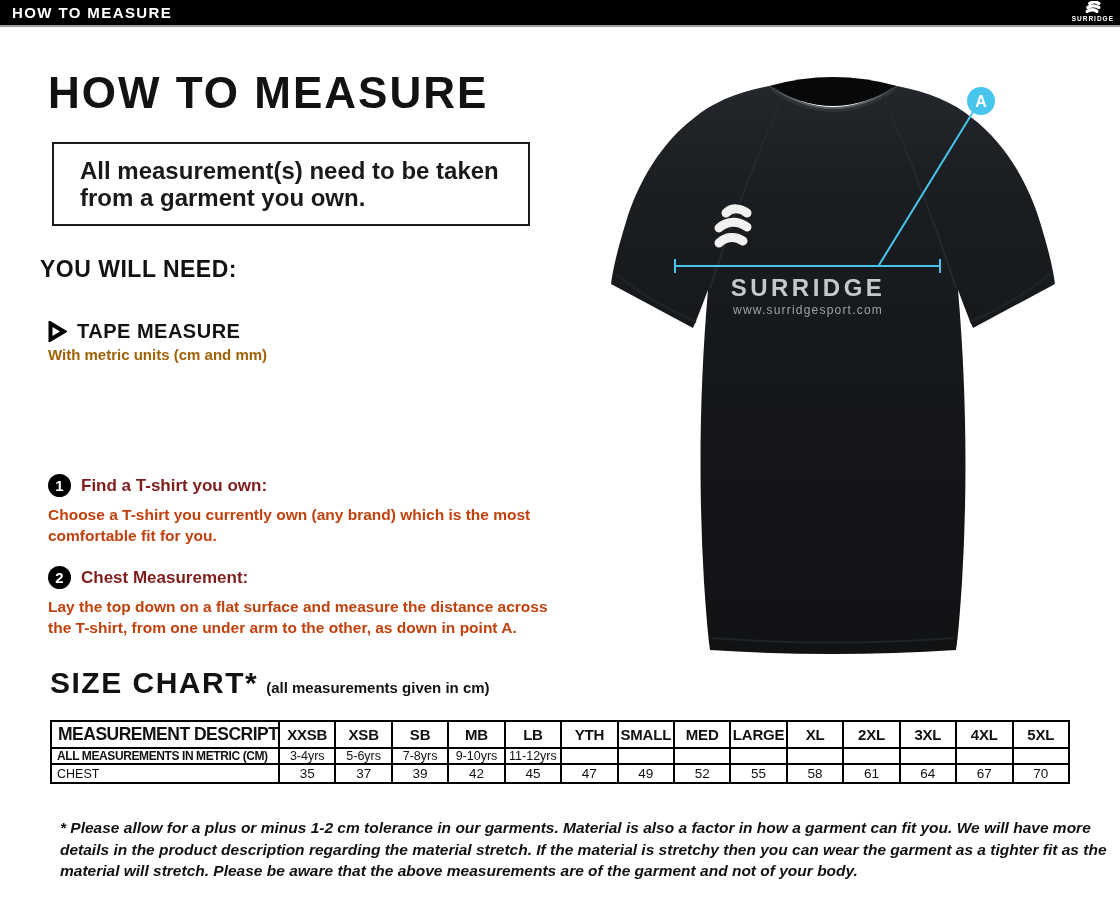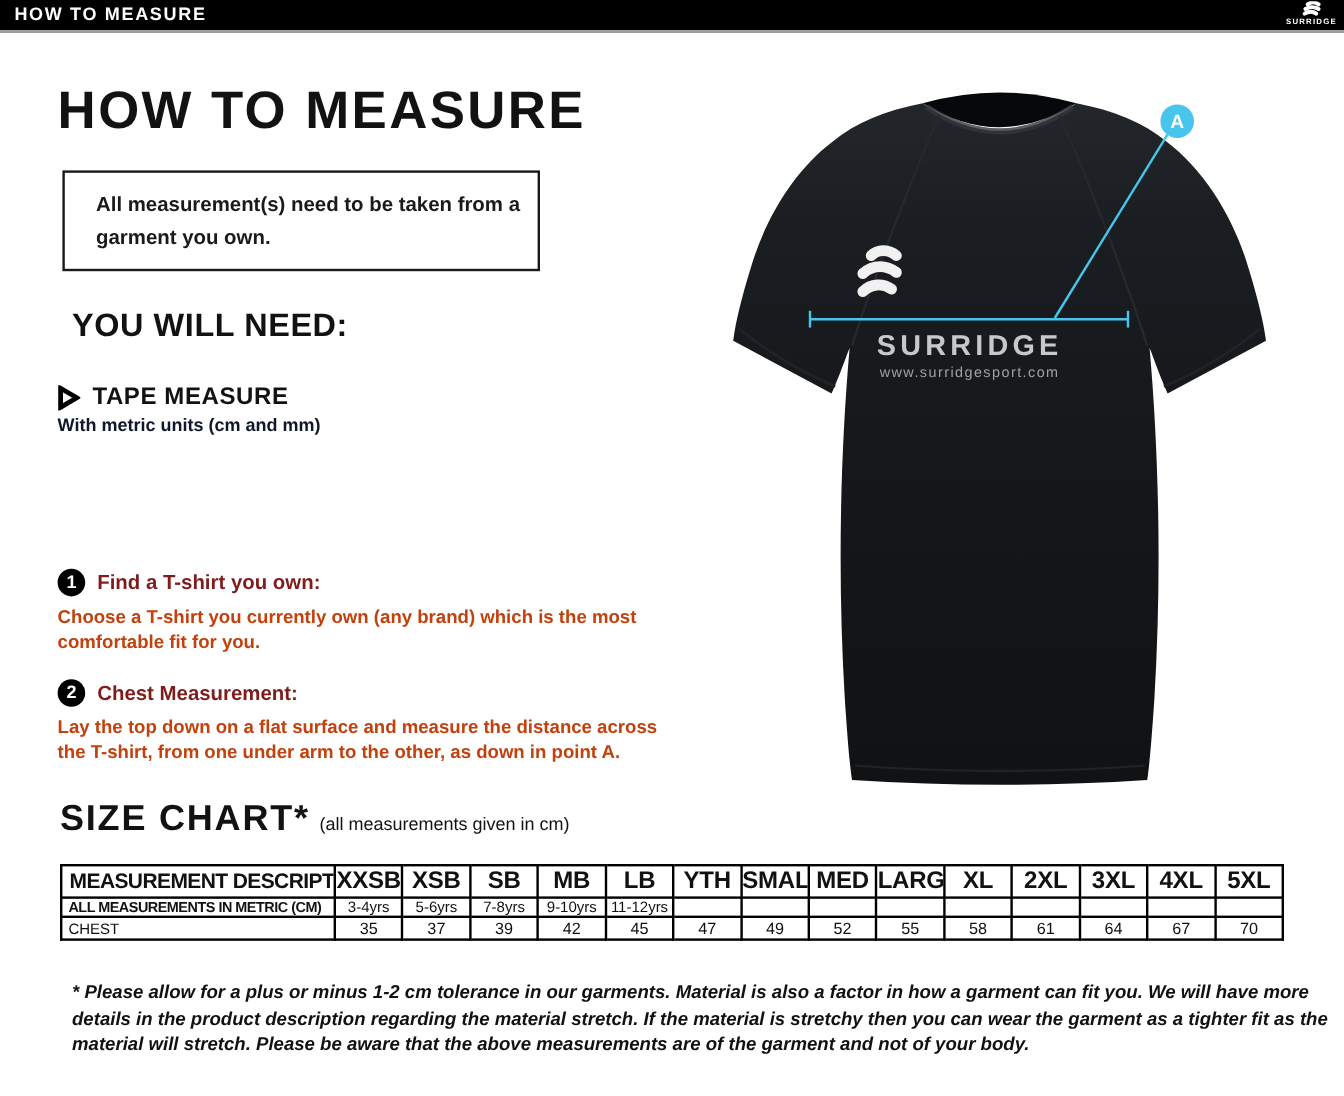--- a/index.html
+++ b/index.html
@@ -10,53 +10,53 @@
   
   .topbar { position:absolute; left:0; top:0; width:1120px; height:27px; background:#000;
             border-bottom:2px solid #9e9e9e; display:flex; align-items:center; }
   .topbar-title { color:#fff; font-size:15px; font-weight:bold; letter-spacing:1.4px; margin-left:12px; }
   .topbar-brand { position:absolute; right:6px; top:1px; display:flex; flex-direction:column; align-items:center; }
   .topbar-brand-name { color:#fff; font-size:6.5px; font-weight:bold; letter-spacing:1px; margin-top:1px; }
 
   
   .main-heading { position:absolute; left:48px; top:68px; font-size:44px; font-weight:bold;
                   letter-spacing:2px; color:#121212; }
-  .notice-box { position:absolute; left:52px; top:142px; width:398px; height:84px;
+  .notice-box { position:absolute; left:52px; top:142px; width:478px; height:84px;
                 border:2px solid #1a1a1a; padding:13px 8px 13px 26px;
-                font-size:17px; font-weight:bold; line-height:27px; color:#1a1a1a; }
-  .need-heading { position:absolute; left:60px; top:256px; font-size:27px; font-weight:bold;
+                font-size:24px; font-weight:bold; line-height:27px; color:#1a1a1a; }
+  .need-heading { position:absolute; left:40px; top:256px; font-size:23px; font-weight:bold;
                   letter-spacing:0.5px; color:#121212; }
   .need-item { position:absolute; left:48px; }
   .need-item-1 { top:320px; }
   .need-item-2 { top:391px; }
   .need-title-row { display:flex; align-items:center; gap:10px; }
   .need-title { font-size:20px; font-weight:bold; letter-spacing:0.5px; color:#121212; }
-  .need-desc { margin-top:3px; font-size:15px; font-weight:bold; color:#0f172a; }
+  .need-desc { margin-top:3px; font-size:15px; font-weight:bold; color:#a16207; }
 
   .step { position:absolute; left:48px; }
   .step-1 { top:474px; }
   .step-2 { top:566px; }
   .step-title-row { display:flex; align-items:center; gap:10px; }
   .step-badge { width:23px; height:23px; border-radius:50%; background:#000; color:#fff;
                 display:flex; align-items:center; justify-content:center;
                 font-size:15px; font-weight:bold; }
   .step-title { font-size:17px; font-weight:bold; color:#7f1d1d; }
   .step-desc { margin-top:7px; font-size:15.5px; font-weight:bold; line-height:21px;
                color:#c2410c; max-width:522px; }
 
   .sizechart-heading-row { position:absolute; left:50px; top:666px; display:flex; align-items:baseline; }
   .sizechart-heading { font-size:30px; font-weight:bold; letter-spacing:1.5px; color:#121212; }
-  .sizechart-subheading { font-size:15px; font-weight:normal; margin-left:8px; color:#121212; }
+  .sizechart-subheading { font-size:15px; font-weight:bold; margin-left:8px; color:#121212; }
 
   
   .size-table-wrap { position:absolute; left:50px; top:720px; }
   table.size-table { border-collapse:collapse; table-layout:fixed; width:1020px; background:#fff; }
   .size-table th, .size-table td { border:2px solid #000; text-align:center; vertical-align:middle;
                                    padding:0; overflow:hidden; white-space:nowrap; }
-  .size-table thead th { height:27px; font-size:20px; font-weight:bold; letter-spacing:-0.2px; }
+  .size-table thead th { height:27px; font-size:15px; font-weight:bold; letter-spacing:-0.2px; }
   .size-table thead th.col-desc { font-size:17.5px; text-align:left; padding-left:6px; letter-spacing:-0.5px; }
   .size-table tbody tr:nth-child(1) td { height:14px; font-size:12px; }
   .size-table tbody tr:nth-child(2) td { height:19px; font-size:13.5px; }
   .size-table td.row-label { text-align:left; padding-left:5px; font-weight:bold; letter-spacing:-0.4px; }
   .size-table tbody tr:nth-child(2) td.row-label { font-weight:normal; font-size:12.5px; letter-spacing:0; }
   .size-table tbody tr:nth-child(1) td:not(.row-label) { font-size:12.5px; }
 
   .footnote { position:absolute; left:48px; top:817px; width:1050px; font-size:15.5px;
               font-weight:bold; font-style:italic; line-height:21.5px; color:#111;margin-left:12px; }
 

